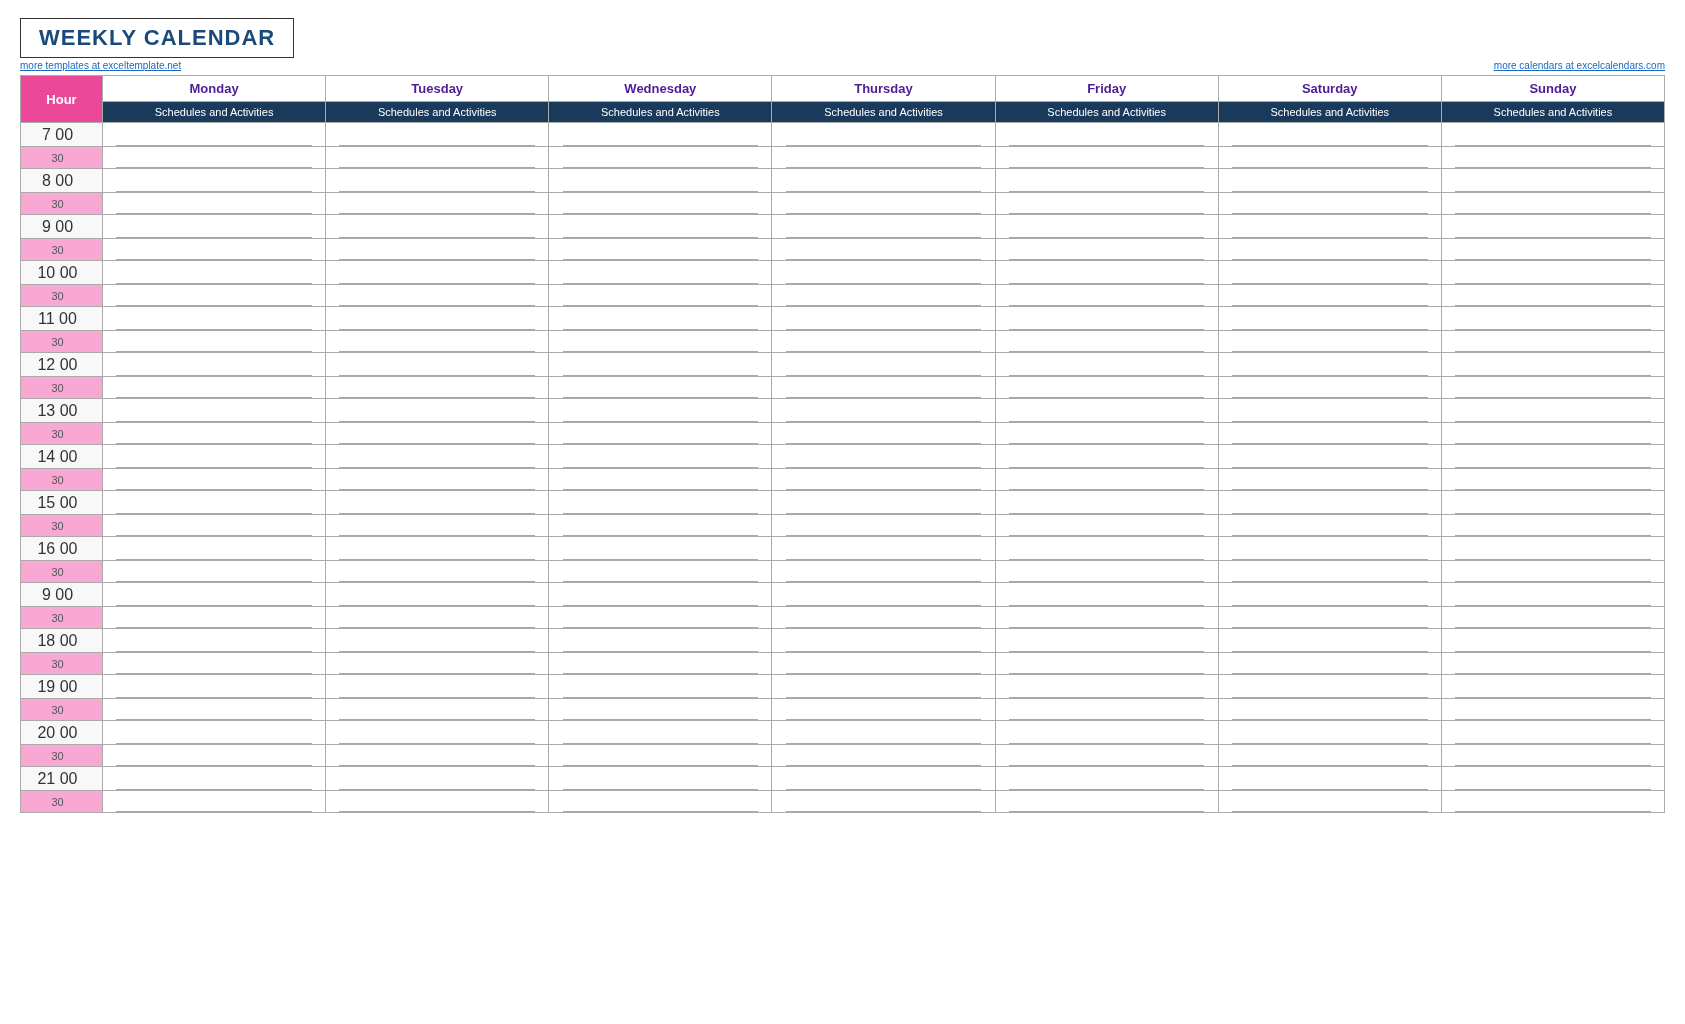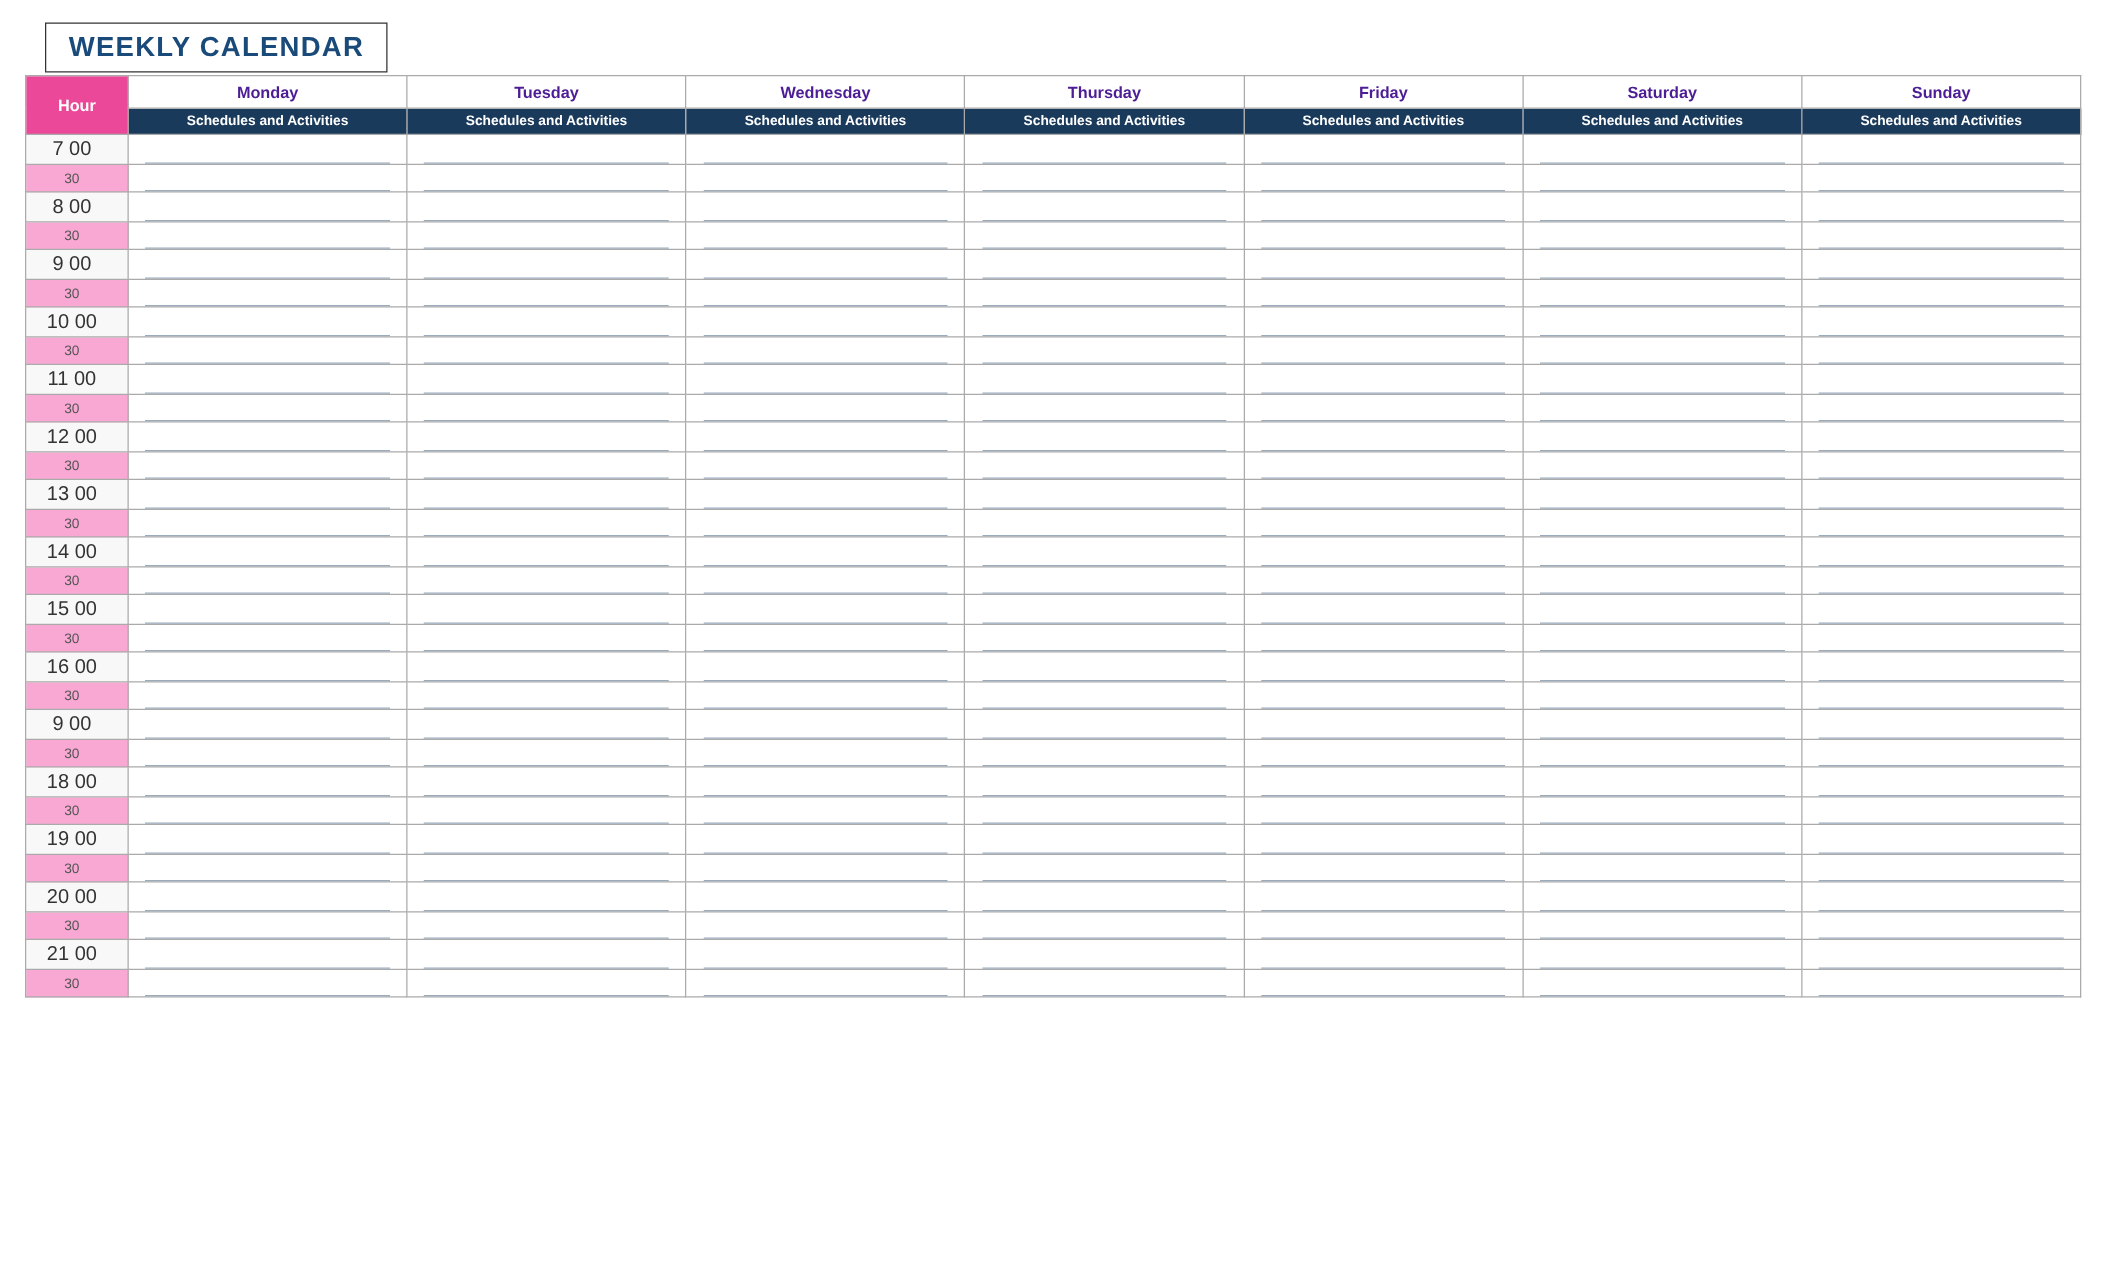--- a/index.html
+++ b/index.html
@@ -15,21 +15,20 @@
       width: 1685px;
       min-height: 1024px;
     }
     .page-container {
       padding: 18px 20px 20px 20px;
     }
     .title-bar {
       display: flex;
       align-items: flex-start;
       margin-bottom: 2px;
-      margin-left: 16px;
     }
     .title-box {
       border: 1.5px solid #333;
       padding: 6px 18px;
       display: inline-block;
     }
     .title-text {
       font-size: 22px;
       font-weight: bold;
       color: #1a4a7a;
@@ -68,21 +67,21 @@
       background: #fff;
       font-weight: bold;
       font-size: 13px;
       padding: 5px 2px;
       color: #4c1d95;
     }
     .header-sub {
       background: #1a3a5c;
       color: #fff;
       font-size: 11px;
-      font-weight: bold;
+      font-weight: normal;
       padding: 4px 2px;
     }
     .header-hour {
       background: #ec4899;
       color: #fff;
       font-size: 13px;
       font-weight: bold;
       padding: 10px 2px;
     }
     .time-slot {
@@ -121,20 +120,24 @@
     }
   </style>
 </head>
 <body>
 
 <div class="page-container">
   <div class="title-bar">
     <div class="title-box">
       <span class="title-text">WEEKLY CALENDAR</span>
     </div>
+  </div>
+  <div class="link-row">
+    <span class="link-text">more templates at exceltemplate.net</span>
+    <span class="link-text">more calendars at excelcalendars.com</span>
   </div>
 
   <table class="calendar-table">
     <colgroup>
       <col class="hour-col">
       <col class="day-col">
       <col class="day-col">
       <col class="day-col">
       <col class="day-col">
       <col class="day-col">

